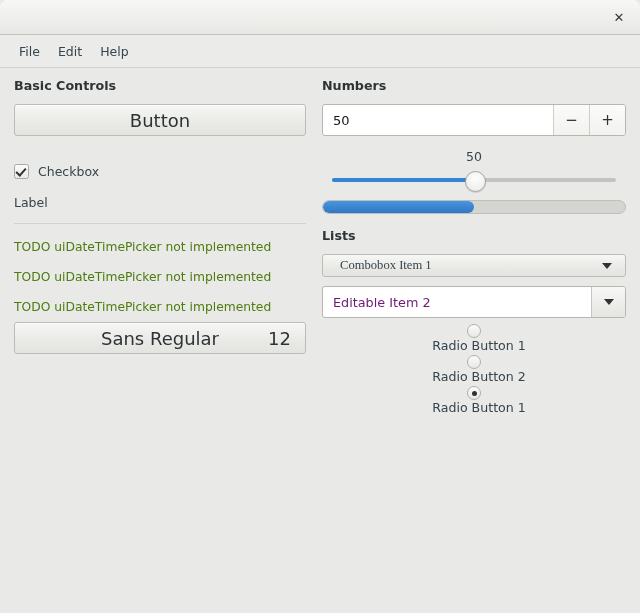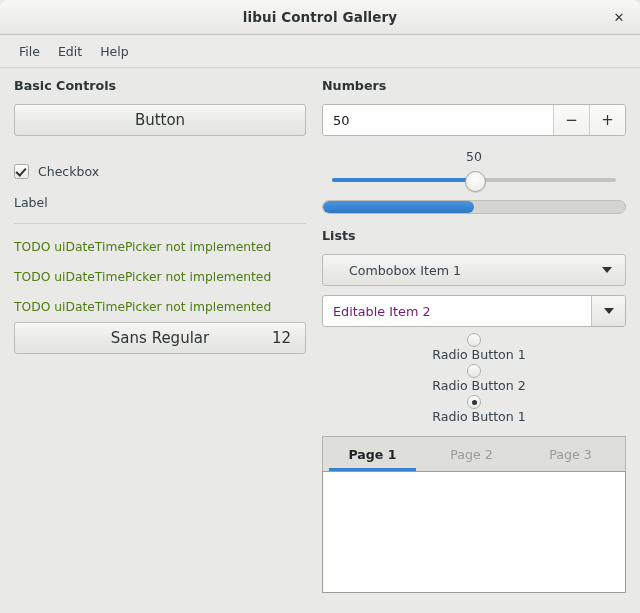--- a/index.html
+++ b/index.html
@@ -97,21 +97,21 @@
   .btn {
     box-sizing: border-box;
     width: 100%;
     height: 32px;
     border: 1px solid #bcbcb7;
     border-radius: 3px;
     background: linear-gradient(to bottom, #f7f7f6 0%, #ebebe8 50%, #e3e3df 100%);
     display: flex;
     align-items: center;
     justify-content: center;
-    font-size: 15px;
+    font-size: 18px;
     color: #2e3436;
     cursor: pointer;
     box-shadow: 0 1px 0 rgba(255,255,255,0.7) inset;
   }
   .font-btn {
     position: relative;
     justify-content: center;
   }
   .font-btn .font-size {
     position: absolute;
@@ -269,31 +269,32 @@
   }
   .progress-fill {
     height: 100%;
     background: linear-gradient(to bottom, #4a95de, #2f77c4);
     border-radius: 6px;
   }
   
   .combobox {
     box-sizing: border-box;
     width: 100%;
-    height: 32px;
+    height: 23px;
     border: 1px solid #bcbcb7;
     border-radius: 3px;
     background: linear-gradient(to bottom, #f7f7f6 0%, #ebebe8 50%, #e3e3df 100%);
     display: flex;
     align-items: center;
-    padding-left: 26px;
+    padding-left: 17px;
     font-size: 12.6px;
     color: #36454d;
     position: relative;
     cursor: pointer;
+    font-family: Liberation Serif, serif;
   }
   .combo-arrow {
     position: absolute;
     right: 13px;
     top: 50%;
     transform: translateY(-50%);
     width: 0;
     height: 0;
     border-left: 5px solid transparent;
     border-right: 5px solid transparent;
@@ -406,21 +407,20 @@
     border: 1px solid #9e9e99;
     box-sizing: border-box;
   }
 </style>
 </head>
 <body>
 
 <div class="window">
 
   <div class="titlebar">
-    <div class="titlebar-title">libui Control Gallery</div>
     <div class="close-btn">✕</div>
   </div>
 
   <div class="menubar">
     <div class="menu-item">File</div>
     <div class="menu-item">Edit</div>
     <div class="menu-item">Help</div>
   </div>
 
   <div class="content">
@@ -496,24 +496,16 @@
         <div class="radio-row">
           <div class="radio"></div>
           <div class="radio-label">Radio Button 2</div>
         </div>
         <div class="radio-row">
           <div class="radio selected"></div>
           <div class="radio-label">Radio Button 1</div>
         </div>
       </div>
 
-      <div class="tabs">
-        <div class="tabstrip">
-          <div class="tab active">Page 1</div>
-          <div class="tab">Page 2</div>
-          <div class="tab">Page 3</div>
-        </div>
-        <div class="tabpage"></div>
-      </div>
 
     </div>
   </div>
 </div>
 
 </body></html>

